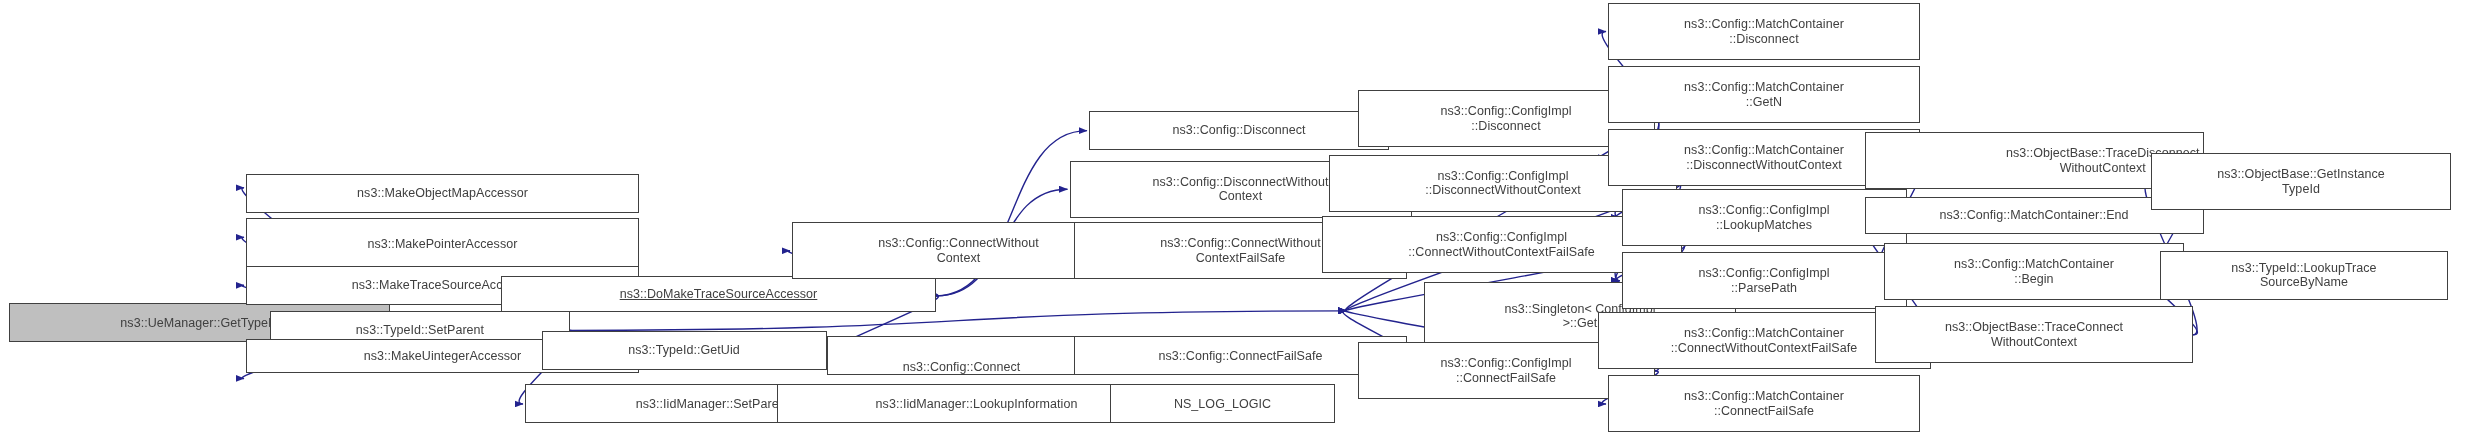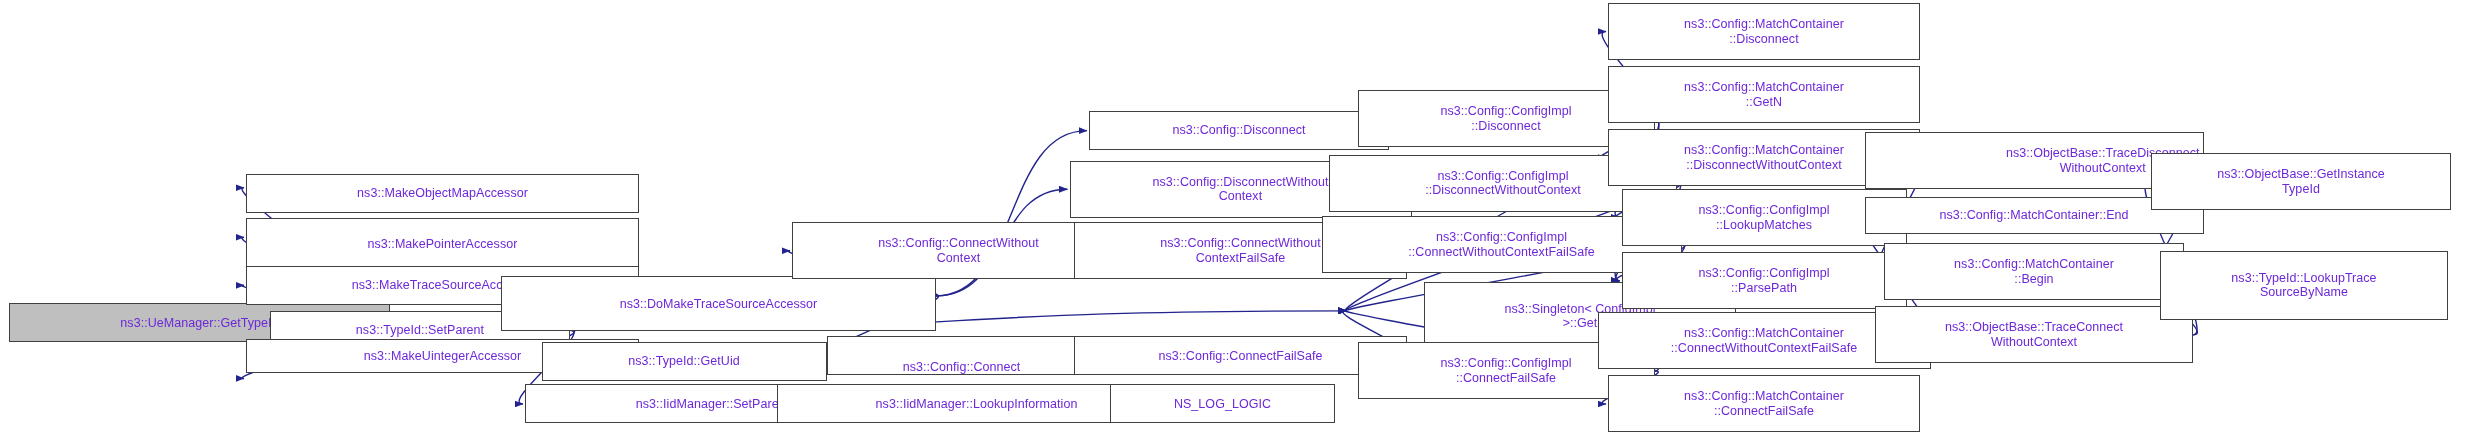--- a/index.html
+++ b/index.html
@@ -24,21 +24,21 @@
   }
   .node {
     position: absolute;
     box-sizing: border-box;
     display: flex;
     align-items: center;
     justify-content: center;
     text-align: center;
     background: #ffffff;
     border: 1px solid #404040;
-    color: #6d28d9;
+    color: #404040;
     font-size: 12.5px;
     line-height: 14.5px;
     letter-spacing: 0.05px;
     white-space: pre-line;
     z-index: 2;
   }
   .node.root {
     background: #bfbfbf;
     border: 1px solid #404040;
   }
@@ -109,22 +109,22 @@
         <path d="M 2193 334.87796610169494 C 2217 334.87796610169494, 2134 279.3152542372882, 2158 279.3152542372882" fill="none" stroke="#23238e" stroke-width="1.4" marker-end="url(#arrowhead)"></path>
       </g>
   </svg>
   <div id="nodes">
       <div class="node root" style="left: 9px; top: 303.342px; width: 381px; height: 39.0441px;"><span class="node-label">ns3::UeManager::GetTypeId</span></div>
       <div class="node" style="left: 246px; top: 168.19px; width: 393px; height: 39.0441px; margin-top: 6px;"><span class="node-label">ns3::MakeObjectMapAccessor</span></div>
       <div class="node" style="left: 246px; top: 217.746px; width: 393px; height: 53px;"><span class="node-label">ns3::MakePointerAccessor</span></div>
       <div class="node" style="left: 246px; top: 265.8px; width: 393px; height: 39.0441px;"><span class="node-label">ns3::MakeTraceSourceAccessor</span></div>
       <div class="node" style="left: 270px; top: 310.851px; width: 300px; height: 39.0441px;"><span class="node-label">ns3::TypeId::SetParent</span></div>
       <div class="node" style="left: 246px; top: 339px; width: 393px; height: 34px;"><span class="node-label">ns3::MakeUintegerAccessor</span></div>
-      <div class="node" style="left: 501px; top: 276.312px; width: 435px; height: 55px;"><span class="node-label">ns3::DoMakeTraceSourceAccessor</span></div>
-      <div class="node" style="left: 541.5px; top: 342px; width: 285px; height: 39.0441px;"><span class="node-label">ns3::TypeId::GetUid</span></div>
+      <div class="node" style="left: 501px; top: 276.312px; width: 435px; height: 36px; text-decoration: underline;"><span class="node-label">ns3::DoMakeTraceSourceAccessor</span></div>
+      <div class="node" style="left: 541.5px; top: 331px; width: 285px; height: 39.0441px;"><span class="node-label">ns3::TypeId::GetUid</span></div>
       <div class="node" style="left: 525px; top: 384.434px; width: 375px; height: 39.0441px;"><span class="node-label">ns3::IidManager::SetParent</span></div>
       <div class="node" style="left: 792px; top: 222.251px; width: 333px; height: 57.0644px;"><span class="node-label">ns3::Config::ConnectWithout
 Context</span></div>
       <div class="node" style="left: 826.5px; top: 336.38px; width: 270px; height: 39.0441px; align-items: flex-end;"><span class="node-label">ns3::Config::Connect</span></div>
       <div class="node" style="left: 777px; top: 384.434px; width: 399px; height: 39.0441px;"><span class="node-label">ns3::IidManager::LookupInformation</span></div>
       <div class="node" style="left: 1089px; top: 111.125px; width: 300px; height: 39.0441px; text-align: right;"><span class="node-label">ns3::Config::Disconnect</span></div>
       <div class="node" style="left: 1069.5px; top: 160.681px; width: 342px; height: 57.0644px;"><span class="node-label">ns3::Config::DisconnectWithout
 Context</span></div>
       <div class="node" style="left: 1074px; top: 222.251px; width: 333px; height: 57.0644px;"><span class="node-label">ns3::Config::ConnectWithout
 ContextFailSafe</span></div>
@@ -156,16 +156,16 @@
 ::ConnectFailSafe</span></div>
       <div class="node" style="left: 1864.5px; top: 132.149px; width: 339px; height: 57.0644px; justify-content: flex-end;"><span class="node-label">ns3::ObjectBase::TraceDisconnect
 WithoutContext</span></div>
       <div class="node" style="left: 1864.5px; top: 196.722px; width: 339px; height: 37.5424px;"><span class="node-label">ns3::Config::MatchContainer::End</span></div>
       <div class="node" style="left: 1884px; top: 243.275px; width: 300px; height: 57.0644px;"><span class="node-label">ns3::Config::MatchContainer
 ::Begin</span></div>
       <div class="node" style="left: 1875px; top: 306.346px; width: 318px; height: 57.0644px; align-items: center;"><span class="node-label">ns3::ObjectBase::TraceConnect
 WithoutContext</span></div>
       <div class="node" style="left: 2151px; top: 153.173px; width: 300px; height: 57.0644px;"><span class="node-label">ns3::ObjectBase::GetInstance
 TypeId</span></div>
-      <div class="node" style="left: 2160px; top: 250.783px; width: 288px; height: 69px;"><span class="node-label">ns3::TypeId::LookupTrace
+      <div class="node" style="left: 2160px; top: 250.783px; width: 288px; height: 49px;"><span class="node-label">ns3::TypeId::LookupTrace
 SourceByName</span></div>
     </div>
 </div>
 
 </body></html>

